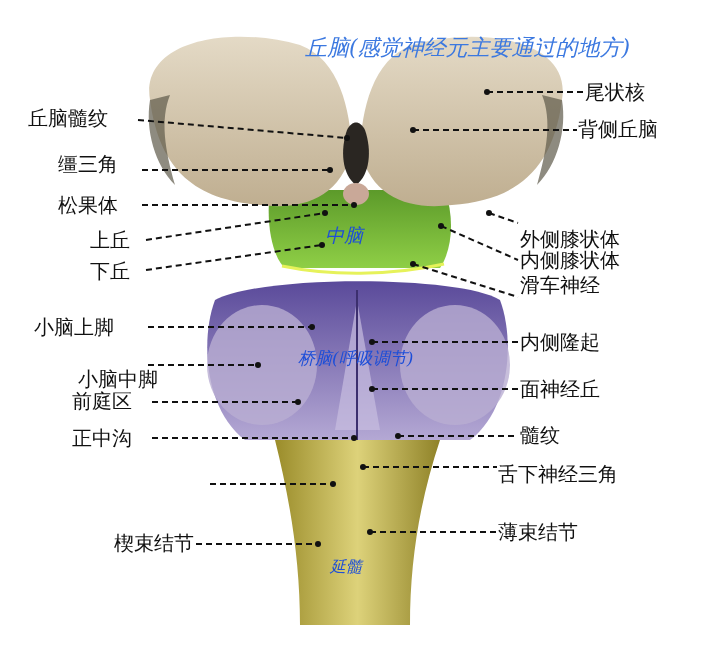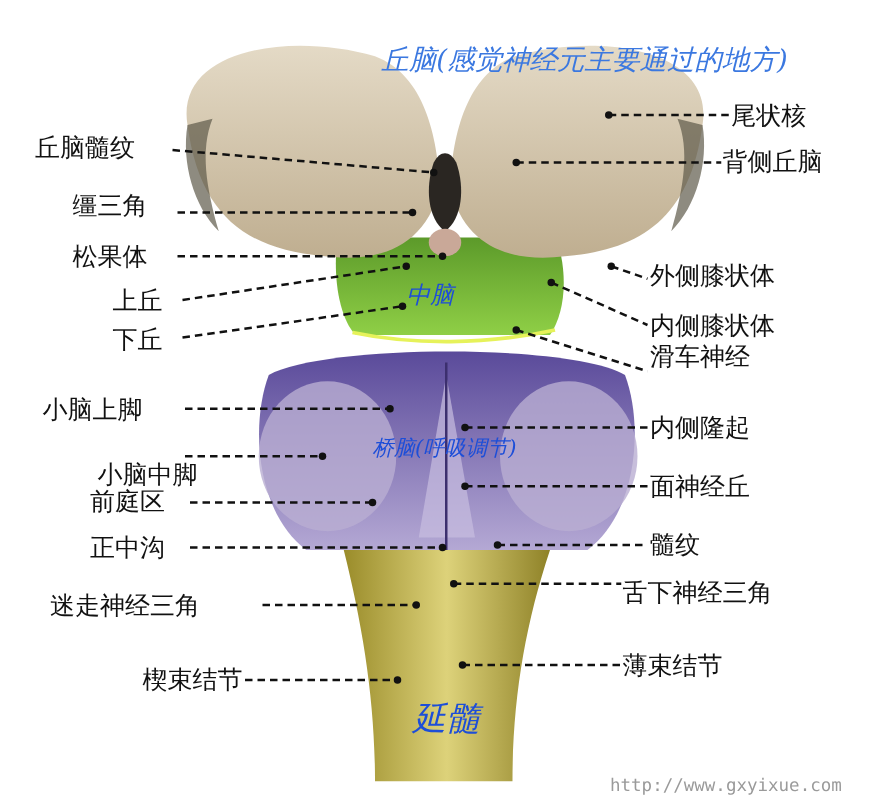--- a/index.html
+++ b/index.html
@@ -110,33 +110,31 @@
 
   <div class="lbl" style="left:28px;top:107px;">丘脑髓纹</div>
   <div class="lbl" style="left:58px;top:153px;">缰三角</div>
   <div class="lbl" style="left:58px;top:194px;">松果体</div>
   <div class="lbl" style="left:90px;top:229px;">上丘</div>
   <div class="lbl" style="left:90px;top:260px;">下丘</div>
   <div class="lbl" style="left:34px;top:316px;">小脑上脚</div>
   <div class="lbl" style="left:34px;top:368px;margin-left:44px;">小脑中脚</div>
   <div class="lbl" style="left:72px;top:390px;">前庭区</div>
   <div class="lbl" style="left:72px;top:427px;">正中沟</div>
-  <div class="lbl" style="left:40px;top:473px;">迷走神经三角</div>
   <div class="lbl" style="left:86px;top:532px;margin-left:28px;">楔束结节</div>
 
   <div class="lbl" style="left:585px;top:81px;">尾状核</div>
   <div class="lbl" style="left:578px;top:118px;">背侧丘脑</div>
-  <div class="lbl" style="left:520px;top:209px;">外侧膝状体</div>
+  <div class="lbl" style="left:520px;top:228px;">外侧膝状体</div>
   <div class="lbl" style="left:520px;top:249px;">内侧膝状体</div>
   <div class="lbl" style="left:520px;top:274px;">滑车神经</div>
   <div class="lbl" style="left:520px;top:331px;">内侧隆起</div>
   <div class="lbl" style="left:520px;top:378px;">面神经丘</div>
   <div class="lbl" style="left:520px;top:424px;">髓纹</div>
   <div class="lbl" style="left:498px;top:463px;">舌下神经三角</div>
   <div class="lbl" style="left:498px;top:521px;">薄束结节</div>
 
   <div class="hand blue" style="left:305px;top:33px;">丘脑(感觉神经元主要通过的地方)</div>
   <div class="hand red" style="left:325px;top:223px;font-size:19px;">中脑</div>
   <div class="hand red" style="left:298px;top:347px;">桥脑(呼吸调节)</div>
-  <div class="hand red" style="left:330px;top:557px;font-size:27px;">延髓</div>
+  <div class="hand red" style="left:330px;top:557px;font-size:16px;">延髓</div>
 
-  <div class="wm">http://www.gxyixue.com</div>
 </div>
 
 </body></html>

